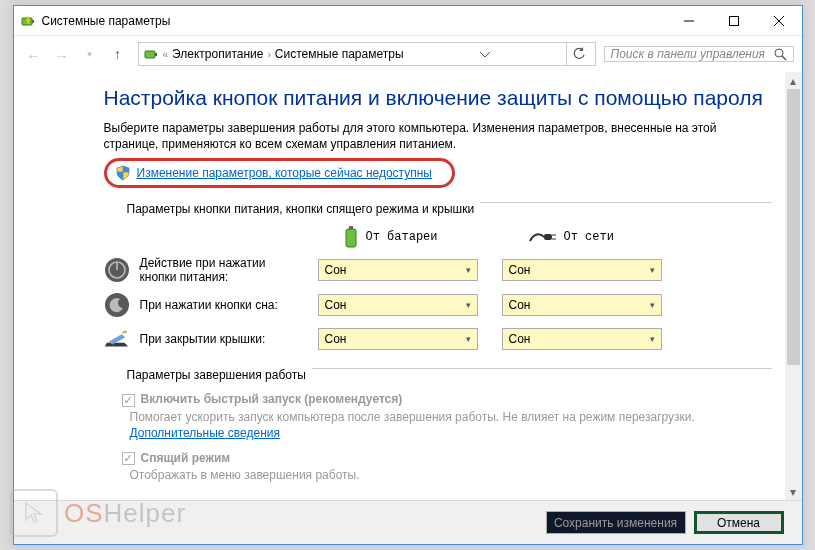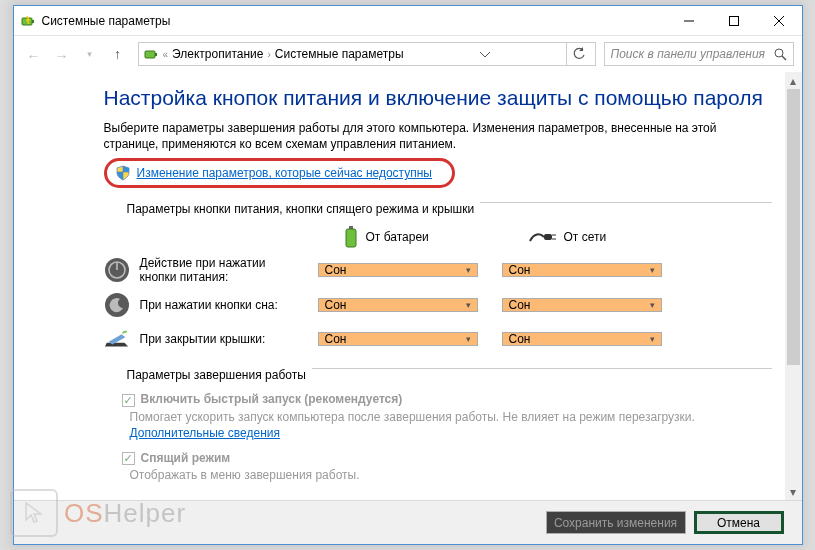--- a/index.html
+++ b/index.html
@@ -83,21 +83,21 @@
   .addr .chev { color: #888; font-size: 10px; }
   .addr .crumb { white-space: nowrap; }
   .addr .refresh {
     margin-left: auto;
     border-left: 1px solid #ccc;
     width: 24px; height: 100%;
     display:flex;align-items:center;justify-content:center;
     color:#555;
   }
   .search {
-    width: 190px; height: 24px;
+    width: 190px; height: 16px;
     border: 1px solid #ccc;
     display: flex; align-items: center;
     padding: 0 6px;
     color: #888;
     font-style: italic;
     gap: 6px;
   }
   .search .mag { font-style: normal; color:#555; }
   
   .content {
@@ -155,29 +155,29 @@
   .group-head .line {
     flex: 1; height: 1px; background: #ccc;
   }
   .cols {
     display: grid;
     grid-template-columns: 190px 160px 160px;
     column-gap: 24px;
     align-items: center;
     row-gap: 8px;
   }
-  .colhead { display:flex; align-items:center; gap:8px; justify-content:flex-start; padding-left:26px;}
+  .colhead { display:flex; align-items:center; gap:8px; justify-content:flex-start; padding-left:26px;font-family:Liberation Mono, monospace;}
   .rowlabel {
     display: flex; align-items: center; gap: 10px;
   }
   .rowlabel .ricon { width: 26px; height: 26px; display:flex;align-items:center;justify-content:center;}
   .combo {
-    height: 14px;
+    height: 22px;
     border: 1px solid #adadad;
-    background: #fdba74;
+    background: #fef9c3;
     display: flex; align-items: center;
     padding: 0 6px;
     justify-content: space-between;
   }
   .combo .cv { color: #000; }
   .combo .dd { font-size: 9px; color: #555; }
   
   .shutdown {
     margin-top: 16px;
   }
@@ -201,21 +201,21 @@
     display: flex;
     align-items: center;
     justify-content: flex-end;
     gap: 8px;
     padding-right: 18px;
   }
   .btn {
     min-width: 140px;
     height: 23px;
     border: 1px solid #adadad;
-    background: #404040;
+    background: #0f172a;
     display: flex; align-items: center; justify-content: center;
     font-size: 12px;
   }
   .btn.disabled { color: #9a9a9a; }
   .btn.cancel { min-width: 90px; background:#e1e1e1; border:3px solid #14532d;}
   
   .watermark {
     position: absolute;
     left: 10px; bottom: 13px;
     opacity: 0.5;

